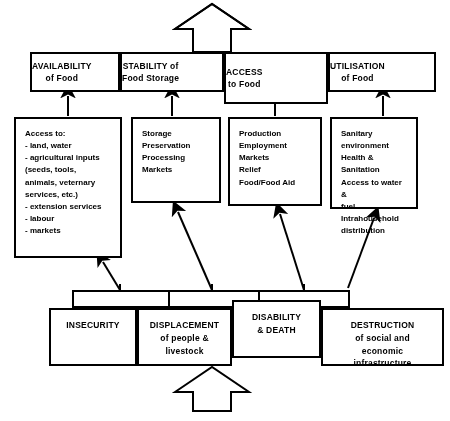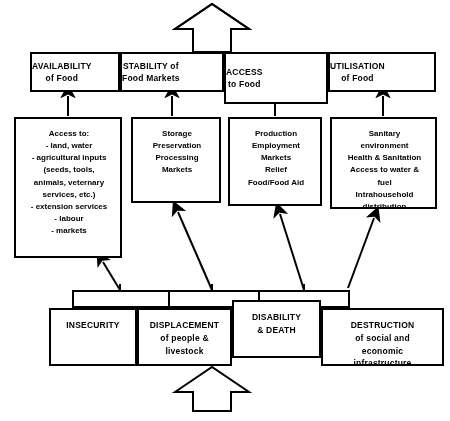--- a/index.html
+++ b/index.html
@@ -39,21 +39,21 @@
     line-height: 1.45;
     letter-spacing: 0.2px;
   }
   .pillar .ln2 { font-size: 8.5px; }
   .detail {
     padding: 9px 7px 5px 9px;
     font-size: 8px;
     line-height: 1.52;
     font-weight: bold;
     color: #000;
-    text-align: center;
+    text-align: left;
   }
   .detail .row { white-space: pre-wrap; }
   .shock {
     display: flex;
     align-items: flex-start;
     justify-content: center;
     text-align: center;
     font-weight: bold;
     font-size: 8.5px;
     line-height: 1.5;
@@ -127,21 +127,21 @@
   <div class="box pillar" style="left:30px; top:52px; width:90px; height:40px;">
     <div>
       <div>AVAILABILITY</div>
       <div class="ln2">of Food</div>
     </div>
   </div>
 
   <div class="box pillar" style="left:120px; top:52px; width:104px; height:40px;">
     <div>
       <div>STABILITY of</div>
-      <div class="ln2">Food Markets</div>
+      <div class="ln2">Food Storage</div>
     </div>
   </div>
 
   <div class="box pillar" style="left:224px; top:52px; width:104px; height:52px;">
     <div>
       <div>ACCESS</div>
       <div class="ln2">to Food</div>
     </div>
   </div>
 
@@ -172,21 +172,21 @@
   </div>
 
   <div class="box detail" style="left:228px; top:117px; width:94px; height:89px;">
     <div class="row">Production</div>
     <div class="row">Employment</div>
     <div class="row">Markets</div>
     <div class="row">Relief</div>
     <div class="row">Food/Food Aid</div>
   </div>
 
-  <div class="box detail" style="left:330px; top:117px; width:107px; height:92px;">
+  <div class="box detail" style="left:330px; top:117px; width:88px; height:92px;">
     <div class="row">Sanitary</div>
     <div class="row">environment</div>
     <div class="row">Health &amp; Sanitation</div>
     <div class="row">Access to water &amp;</div>
     <div class="row">fuel</div>
     <div class="row">Intrahousehold</div>
     <div class="row">distribution</div>
   </div>
 
   <div class="band" style="left:72px; top:290px; width:278px; height:18px;">

